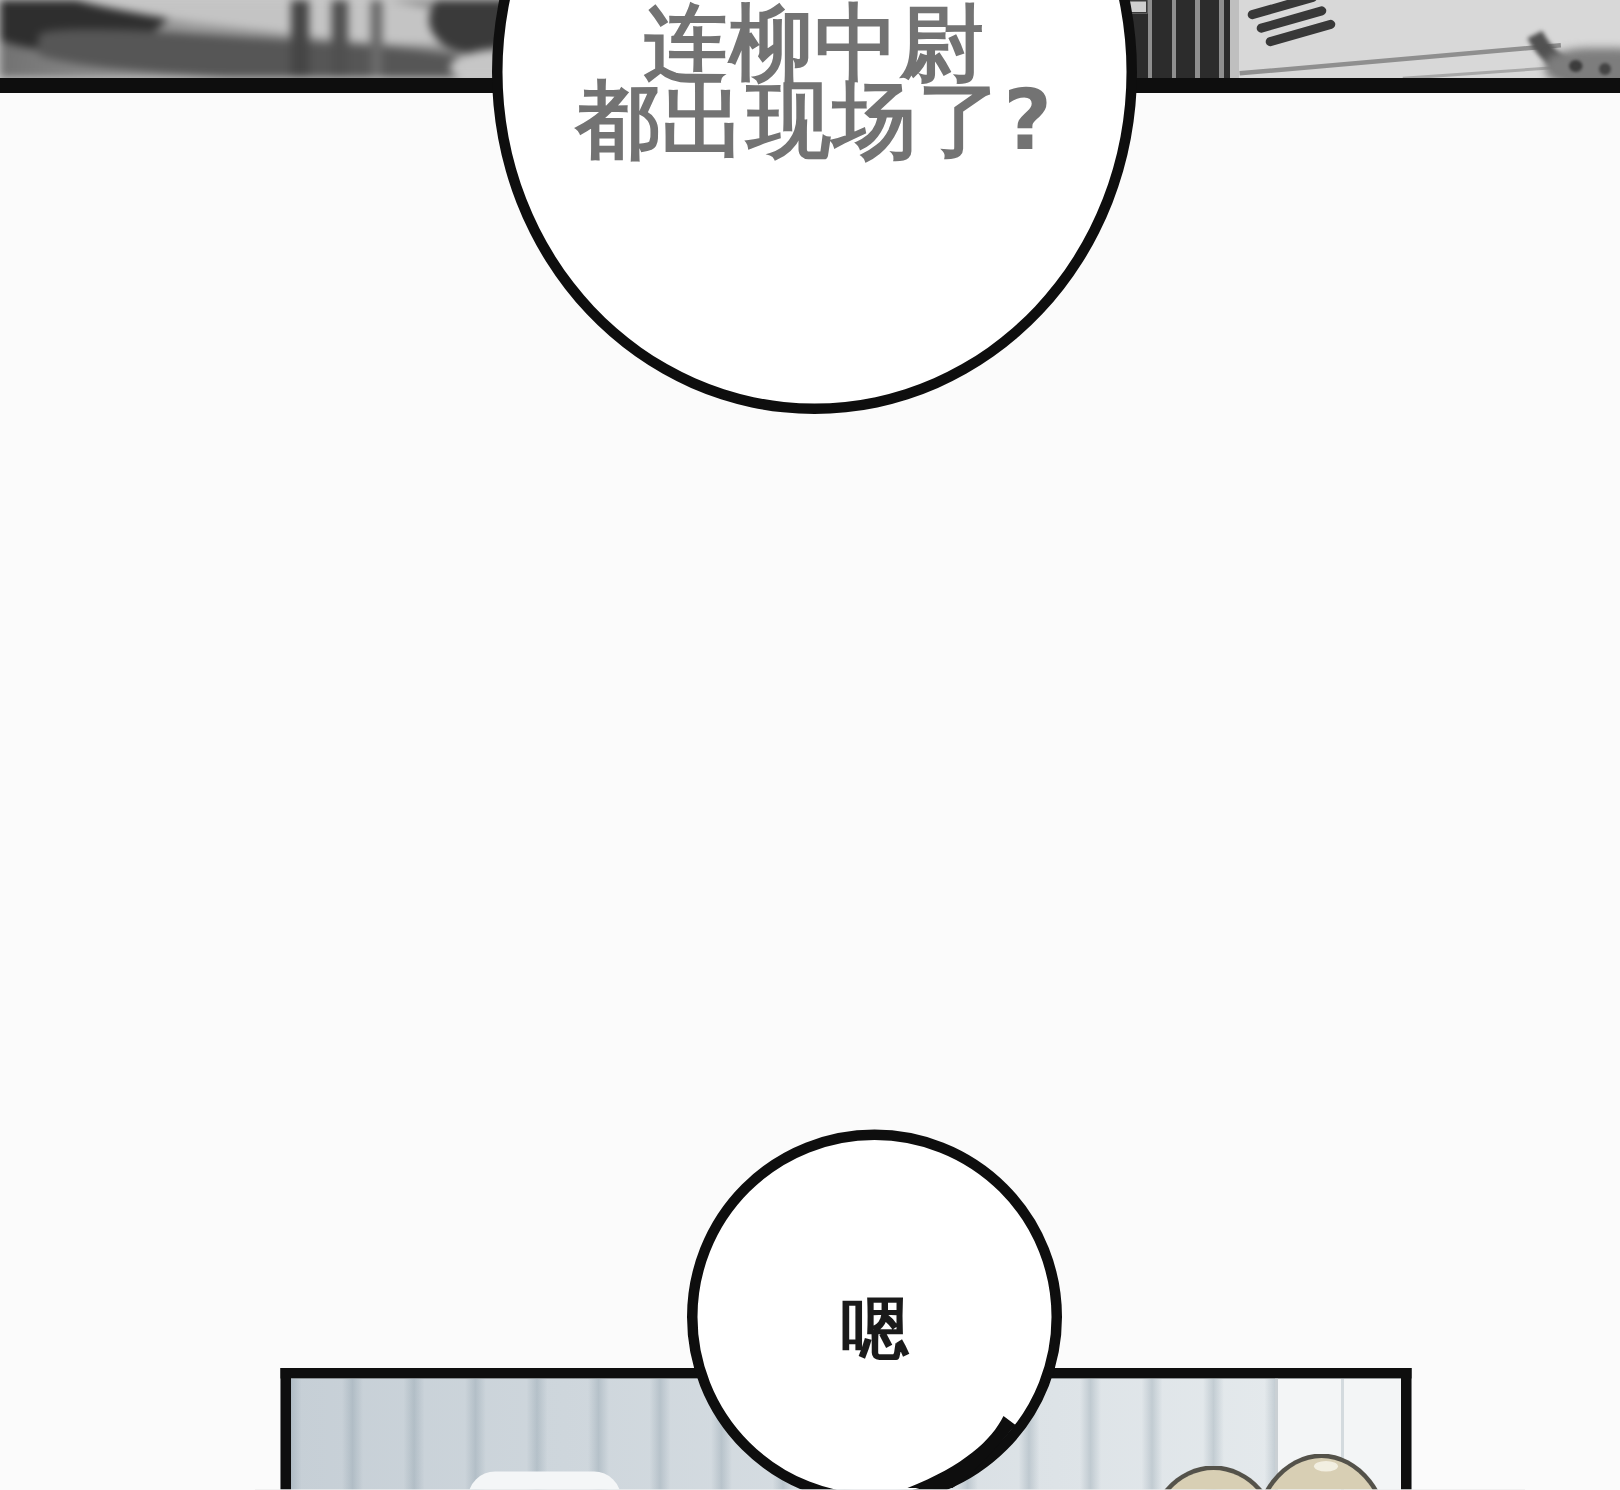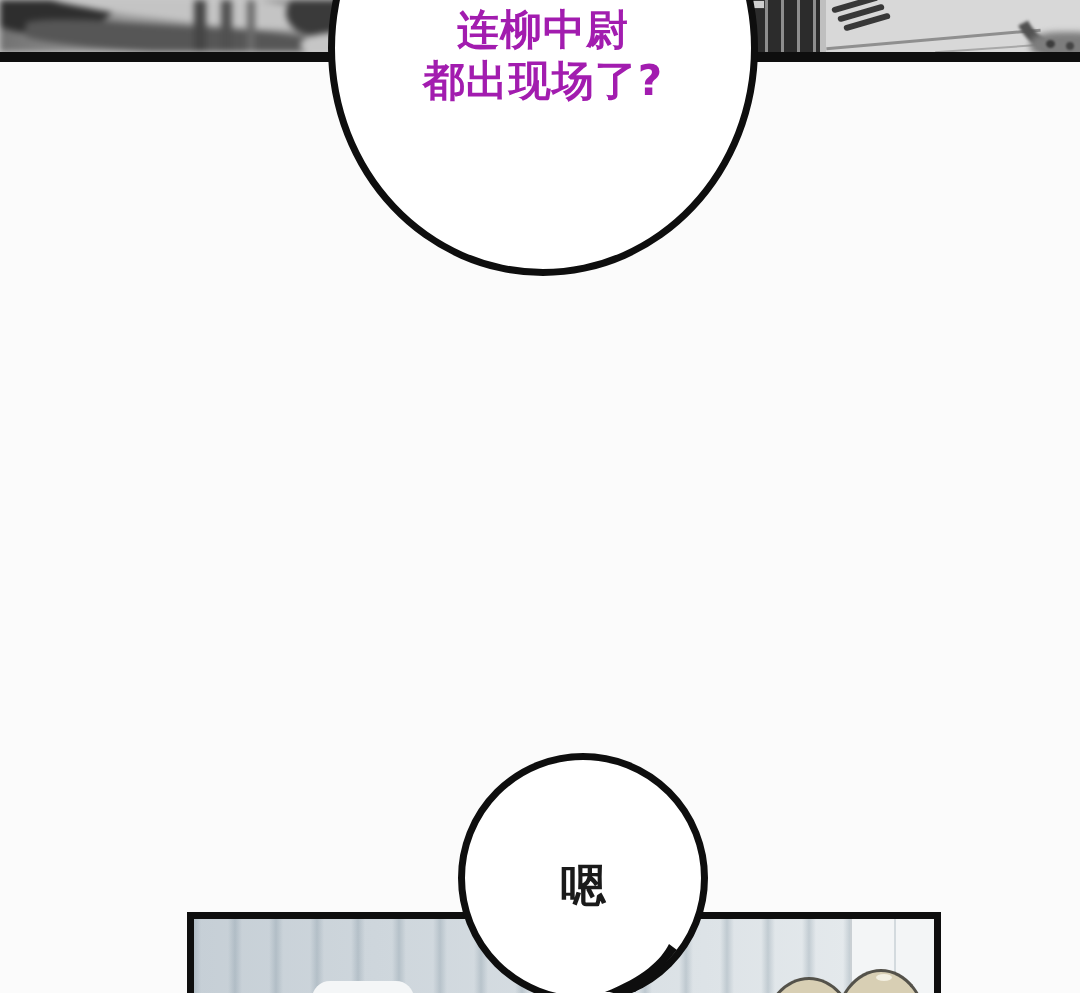--- a/index.html
+++ b/index.html
@@ -50,21 +50,21 @@
     border-bottom-color:#515151;border-right-color:#515151;border-radius:50%;
     transform:rotate(18deg);filter:blur(1.5px);}
   .ar-blurblob{left:300px;top:32px;width:75px;height:26px;background:#7d7d7d;border-radius:40%;filter:blur(3px);}
   .ar-dot1{left:316px;top:40px;width:9px;height:8px;background:#3c3c3c;border-radius:50%;filter:blur(1px);}
   .ar-dot2{left:336px;top:42px;width:8px;height:8px;background:#444;border-radius:50%;filter:blur(1px);}
   
   .bubble{background:var(--bubble-fill);border:7px solid var(--ink);}
   .bubble-top{position:absolute;left:328px;top:-180px;width:430px;height:456px;border-radius:50%;z-index:4;}
   .bubble-top-text{
     position:absolute;left:328px;top:4px;width:430px;z-index:5;
-    text-align:center;color:#a21caf;font-size:42px;font-weight:700;line-height:51px;letter-spacing:1px;
+    text-align:center;color:#737373;font-size:56px;font-weight:700;line-height:51px;letter-spacing:1px;
   }
   
   .bottom-panel{position:absolute;left:187px;top:912px;width:754px;height:160px;
     border:7px solid var(--ink);border-bottom:none;background:#dde4e8;overflow:hidden;z-index:2;}
   .bottom-panel>div{position:absolute;}
   .curtain{left:0;top:0;width:658px;height:100%;
     background:linear-gradient(90deg,#c6cfd6 0%,#d6dde2 55%,#e4e9ec 100%);}
   .curtain-stripes{left:0;top:0;width:658px;height:100%;
     background:repeating-linear-gradient(90deg,rgba(123,143,156,0.30) 0px,rgba(123,143,156,0) 7px,rgba(123,143,156,0) 34px,rgba(123,143,156,0.30) 41px);}
   .wall{left:656px;top:0;width:84px;height:100%;background:var(--wall);

